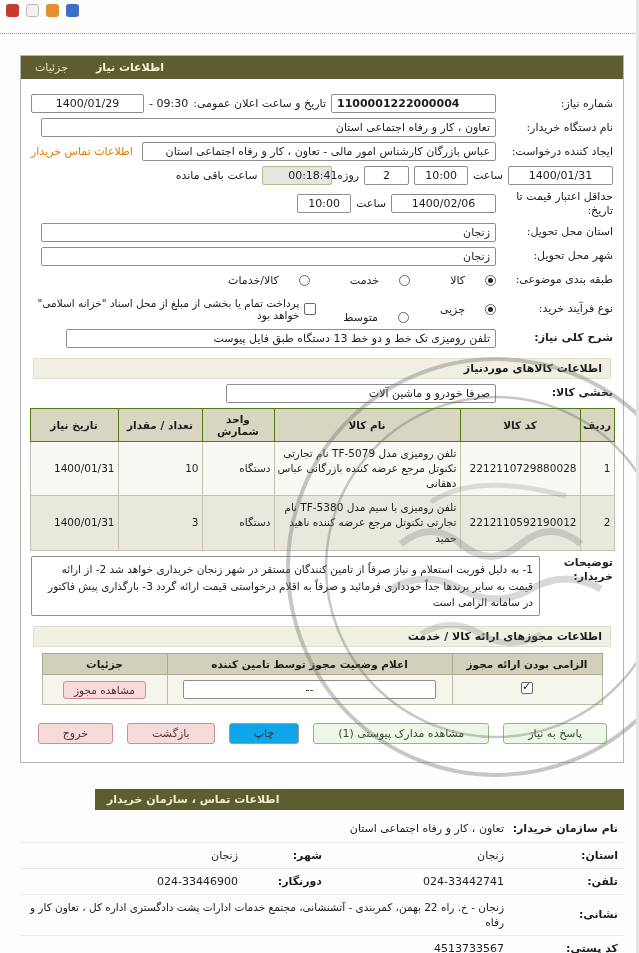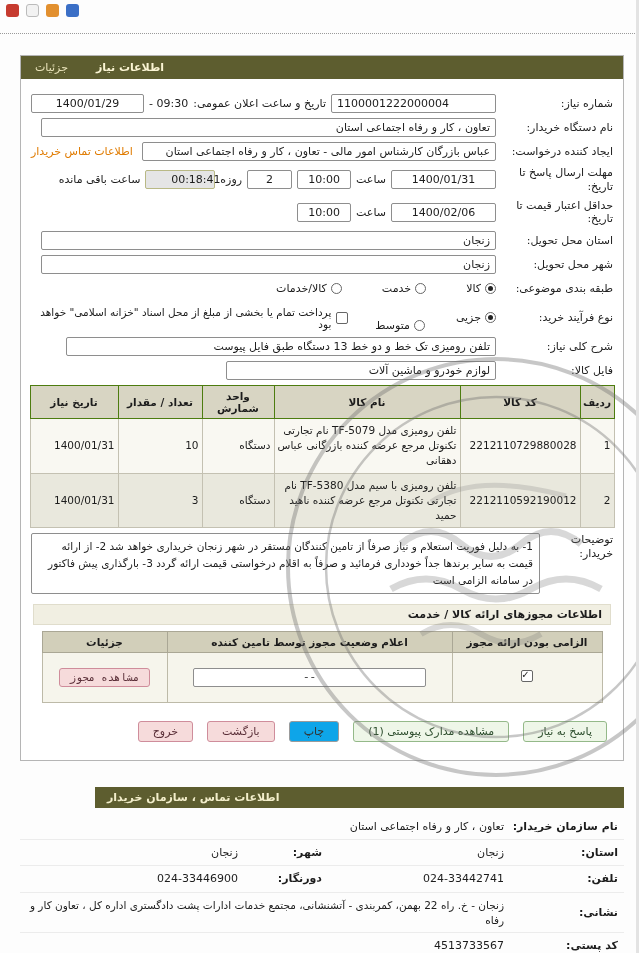--- a/index.html
+++ b/index.html
@@ -23,53 +23,53 @@
   .frame { background:#fff; border:1px solid #b5b5b5; padding-bottom:14px; }
   .tabbar { background:#5d5d2f; height:23px; display:flex; align-items:center; justify-content:flex-end; padding:0 14px; gap:28px; color:#e9e3ba; }
   .tab { cursor:pointer; }
   .tab.active { color:#fbf5d4; font-weight:bold; }
 
   .fa { padding:10px 6px 2px; }
   .row { display:flex; align-items:center; margin:5px 4px; gap:5px; min-height:19px; }
   .lbl { flex:none; width:112px; color:#222; line-height:1.25; }
   .lbl.auto { width:auto; }
   .lbl.sm { width:68px; }
-  .bold { font-weight:normal; }
+  .bold { font-weight:bold; }
   .ltr { direction:ltr; unicode-bidi:embed; }
 
   .box { border:1px solid #8e8e8e; background:#fff; border-radius:2px; padding:2px 5px; min-height:19px; display:flex; align-items:center; }
   .box.center { justify-content:center; }
   .w165{width:165px;} .w105{width:105px;} .w58{width:54px;} .w45{width:45px;} .w70{width:70px;}
   .w270{width:270px;} .w430{width:430px;} .w455{width:455px;} .flex1{flex:1;}
   .box.yellow { background:#e5e5e5; border-color:#b9b985;padding-left:36px; }
   .link { color:#e07b00; cursor:pointer; white-space:nowrap; margin-right:4px; }
 
   .radio { width:11px; height:11px; border:1px solid #666; border-radius:50%; background:#fff; display:inline-block; position:relative; flex:none; }
   .radio.checked::after { content:""; position:absolute; left:2px; top:2px; width:5px; height:5px; border-radius:50%; background:#222; }
   .checkbox { width:12px; height:12px; border:1px solid #666; background:#fff; display:inline-block; position:relative; flex:none; border-radius:2px; }
   .checkbox.checked::after { content:"✓"; position:absolute; left:0; top:-3px; font-size:11px; color:#1a1a1a; font-weight:bold; }
-  .opt { display:flex; align-items:center; gap:4px; cursor:pointer; }
+  .opt { display:flex; align-items:center; gap:20px; cursor:pointer; }
   .optgroup { display:flex; align-items:center; gap:40px; }
   .chk-text { font-size:10.5px; }
 
   .section-title { background:#f1efe2; border:1px solid #e0ddcc; font-weight:bold; padding:3px 8px; margin:10px 6px 5px; }
 
   table.goods { width:584px; margin:4px auto; border-collapse:collapse; table-layout:fixed; }
   .goods th { background:#d8d5c3; border:1px solid #4d7c0f; font-size:10.5px; padding:4px 2px; font-weight:bold; }
   .goods td { border:1px solid #c4c1b2; padding:4px 3px; text-align:right; font-size:10.5px; background:#f9f8f2; line-height:1.45; }
   .goods tr.alt td { background:#e9e8dd; }
 
   .notes-box { font-size:10.5px; line-height:1.6; padding:4px 6px; }
 
   table.lic { width:560px; margin:6px auto 2px; border-collapse:collapse; table-layout:fixed; }
   .lic th { background:#d2cfba; border:1px solid #aaa795; padding:4px 2px; font-size:10.5px; }
-  .lic td { border:1px solid #bdbaa8; background:#f6f5ec; padding:15px; text-align:center;font-family:Liberation Mono, monospace; }
+  .lic td { border:1px solid #bdbaa8; background:#f6f5ec; padding:5px; text-align:center; }
   .lic .statusbox { margin:0 auto; width:92%; justify-content:center; color:#333; }
 
-  button { font-family:inherit; font-size:11px; cursor:pointer; border-radius:3px; padding:3px 14px; }
+  button { font-family:inherit; font-size:11px; cursor:pointer; border-radius:3px; padding:3px 24px; }
   .btn-green { background:#eef6e8; border:1px solid #94b989; color:#2f4f2f; }
   .btn-plain { background:#0ea5e9; border:1px solid #9b9b9b; color:#333; }
   .btn-pink { background:#f6dbdb; border:1px solid #cf8d9b; color:#5a2f38; }
   .btn-sm { padding:2px 10px; font-size:10.5px; }
   .actions { display:flex; align-items:center; gap:14px; margin:18px 10px 2px; }
 
   .contact-bar { background:#5d5d2f; color:#f3eecb; font-weight:bold; padding:4px 12px; margin:26px 0 6px 0; margin-left:75px; text-align:left; }
   .crow { display:flex; align-items:center; padding:5px 6px; border-bottom:1px solid #ececec; line-height:1.4; }
   .clbl { font-weight:bold; width:110px; flex:none; }
   .clbl.narrow { width:80px; }
@@ -125,21 +125,20 @@
         <span class="box w455">تعاون ، کار و رفاه اجتماعی استان</span>
       </div>
 
       <div class="row">
         <span class="lbl">ایجاد کننده درخواست:</span>
         <span class="box flex1">عباس بازرگان کارشناس امور مالی - تعاون ، کار و رفاه اجتماعی استان</span>
         <span class="link">اطلاعات تماس خریدار</span>
       </div>
 
       <div class="row">
-        <span class="lbl">مهلت ارسال پاسخ تا تاریخ:</span>
         <span class="box w105 ltr center">1400/01/31</span>
         <span>ساعت</span>
         <span class="box w58 ltr center">10:00</span>
         <span class="box w45 ltr center">2</span>
         <span>روزه</span>
         <span class="box yellow w70 ltr center">00:18:41</span>
         <span>ساعت باقی مانده</span>
       </div>
 
       <div class="row">
@@ -189,24 +188,25 @@
         </span>
         <span class="checkbox" style="margin-right:22px;"></span>
         <span class="chk-text">پرداخت تمام یا بخشی از مبلغ از محل اسناد "خزانه اسلامی" خواهد بود</span>
       </div>
 
       <div class="row">
         <span class="lbl bold">شرح کلی نیاز:</span>
         <span class="box w430">تلفن رومیزی تک خط و دو خط 13 دستگاه طبق فایل پیوست</span>
       </div>
 
-
-      <div class="row">
-        <span class="lbl bold">فایل کالا:</span>
-        <span class="box w270">لوازم خودرو و ماشین آلات</span>
+      <div class="section-title">اطلاعات کالاهای موردنیاز</div>
+
+      <div class="row">
+        <span class="lbl bold">بخشی کالا:</span>
+        <span class="box w270">صرفا خودرو و ماشین آلات</span>
       </div>
 
       <table class="goods">
         <colgroup>
           <col style="width:34px">
             <col style="width:120px">
             <col style="width:186px">
           <col style="width:72px">
             <col style="width:84px">
             <col style="width:88px">

